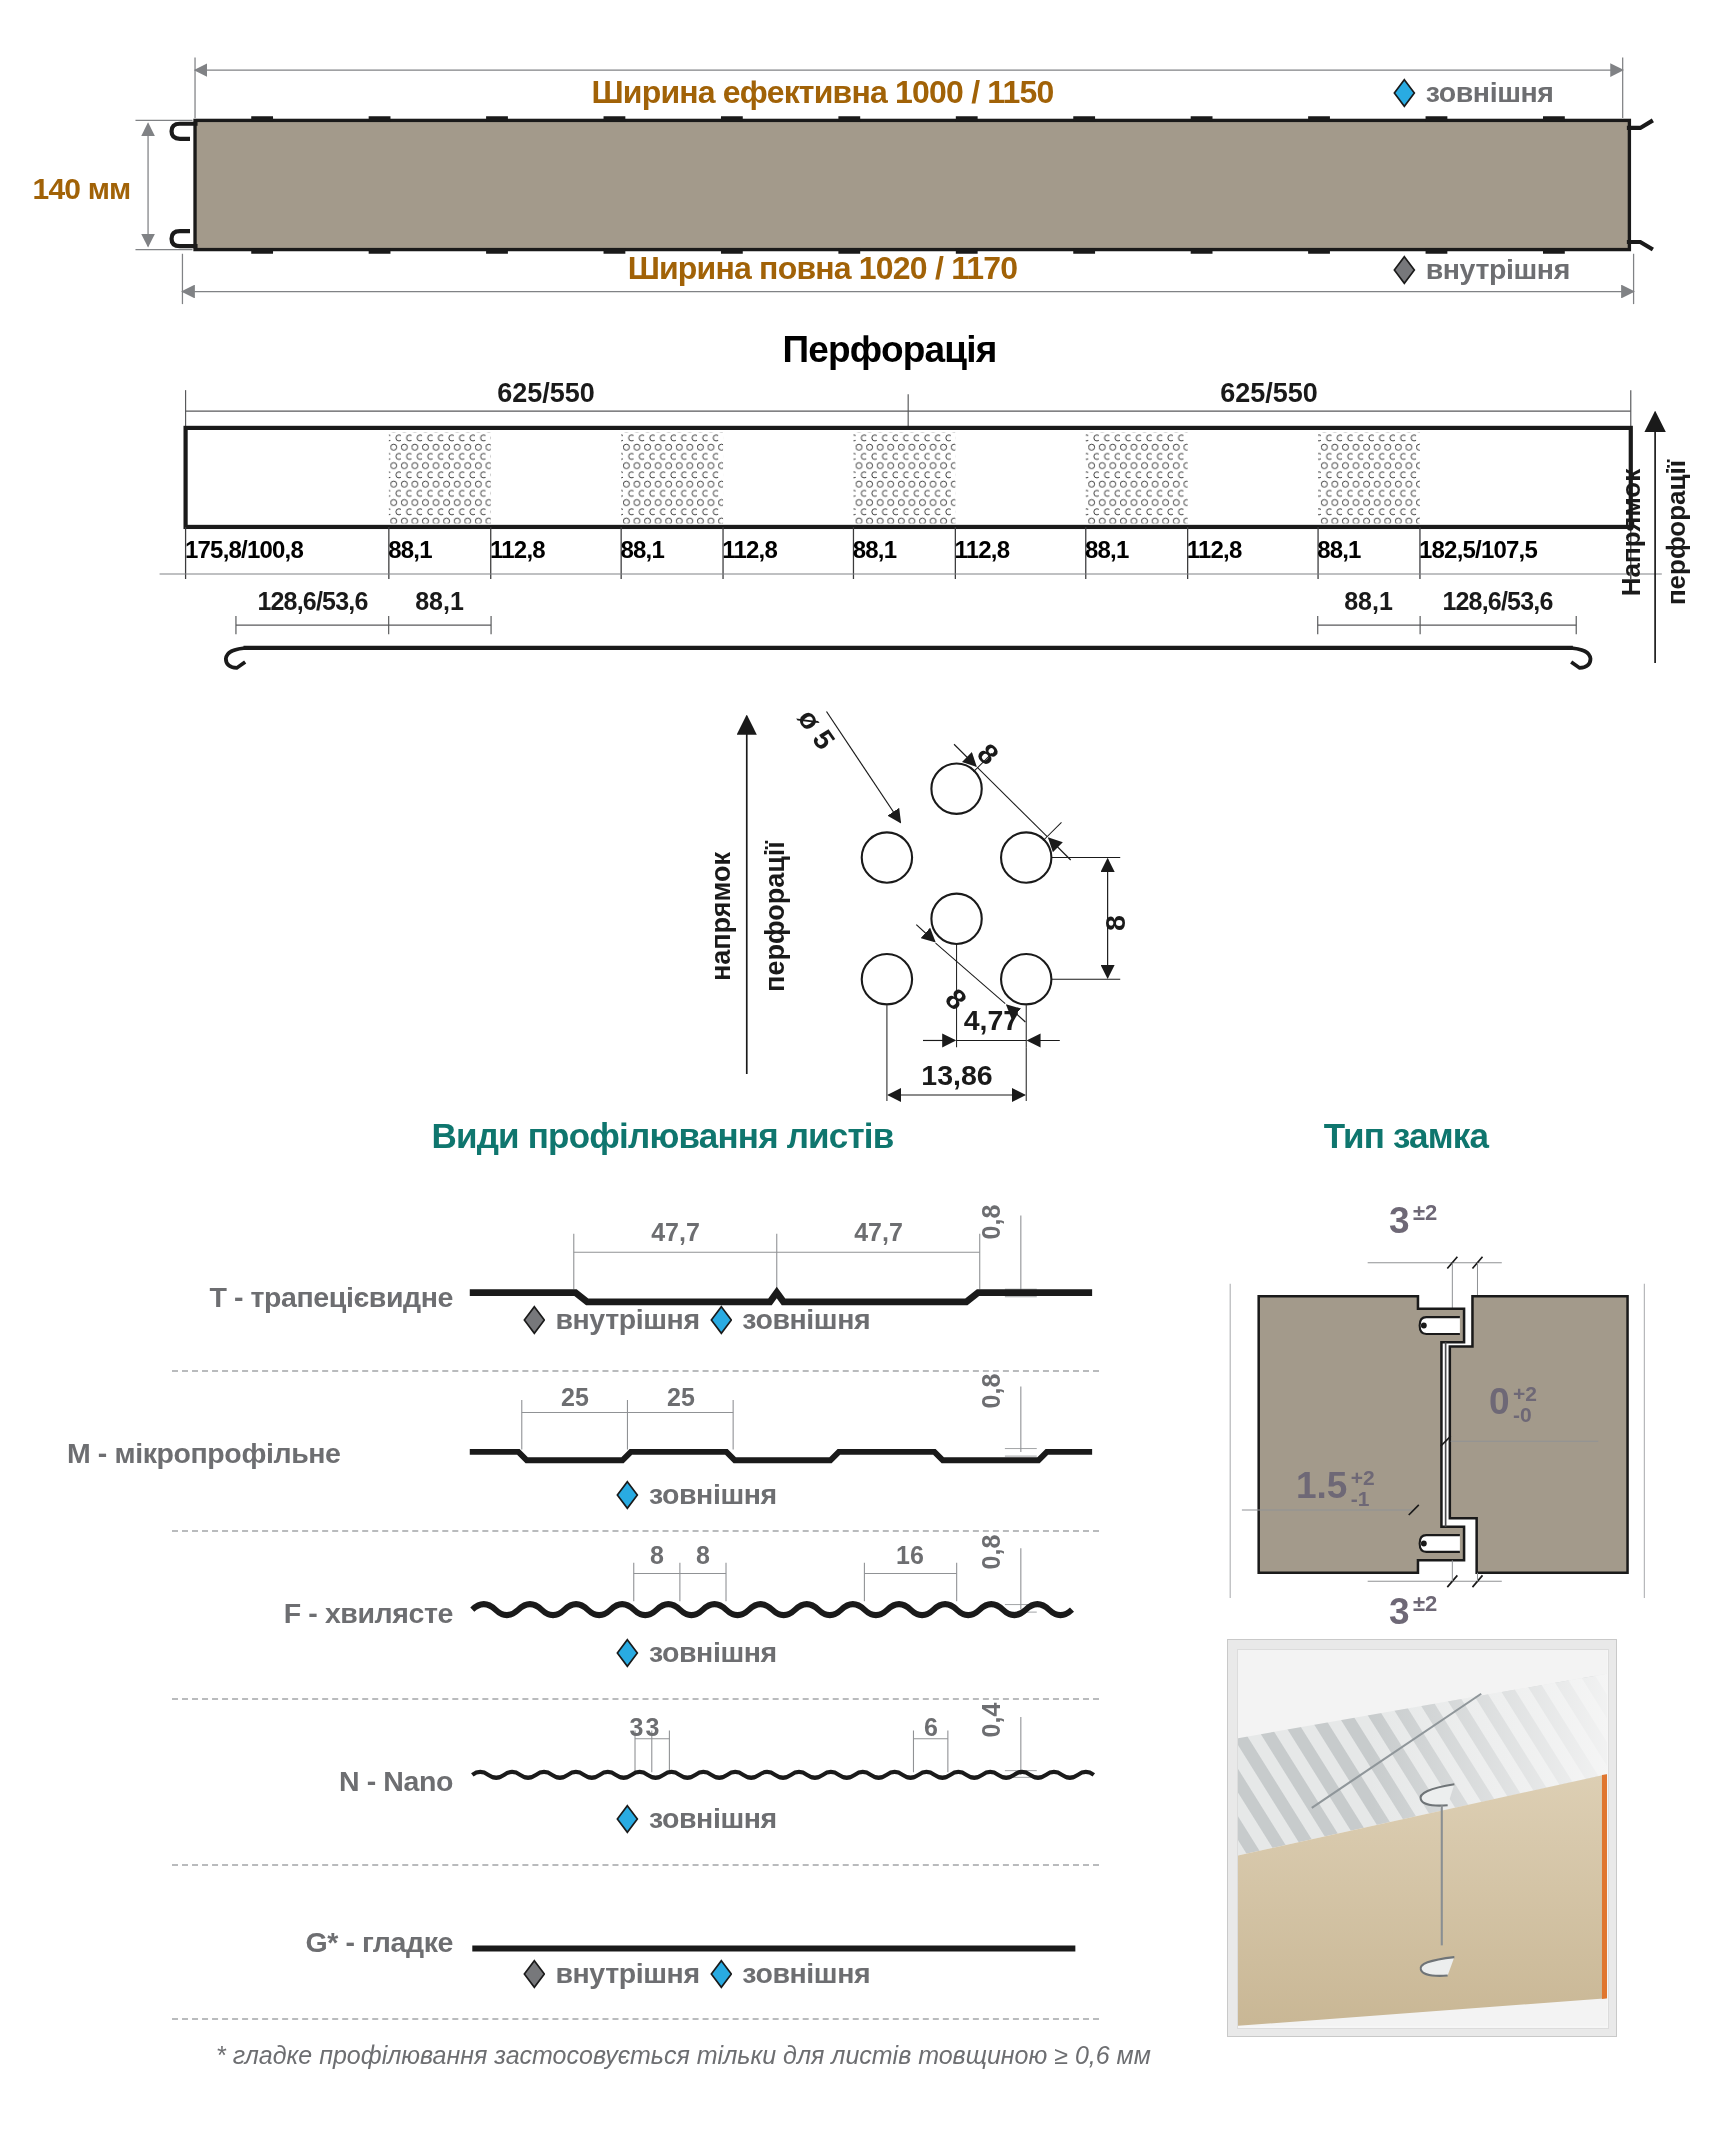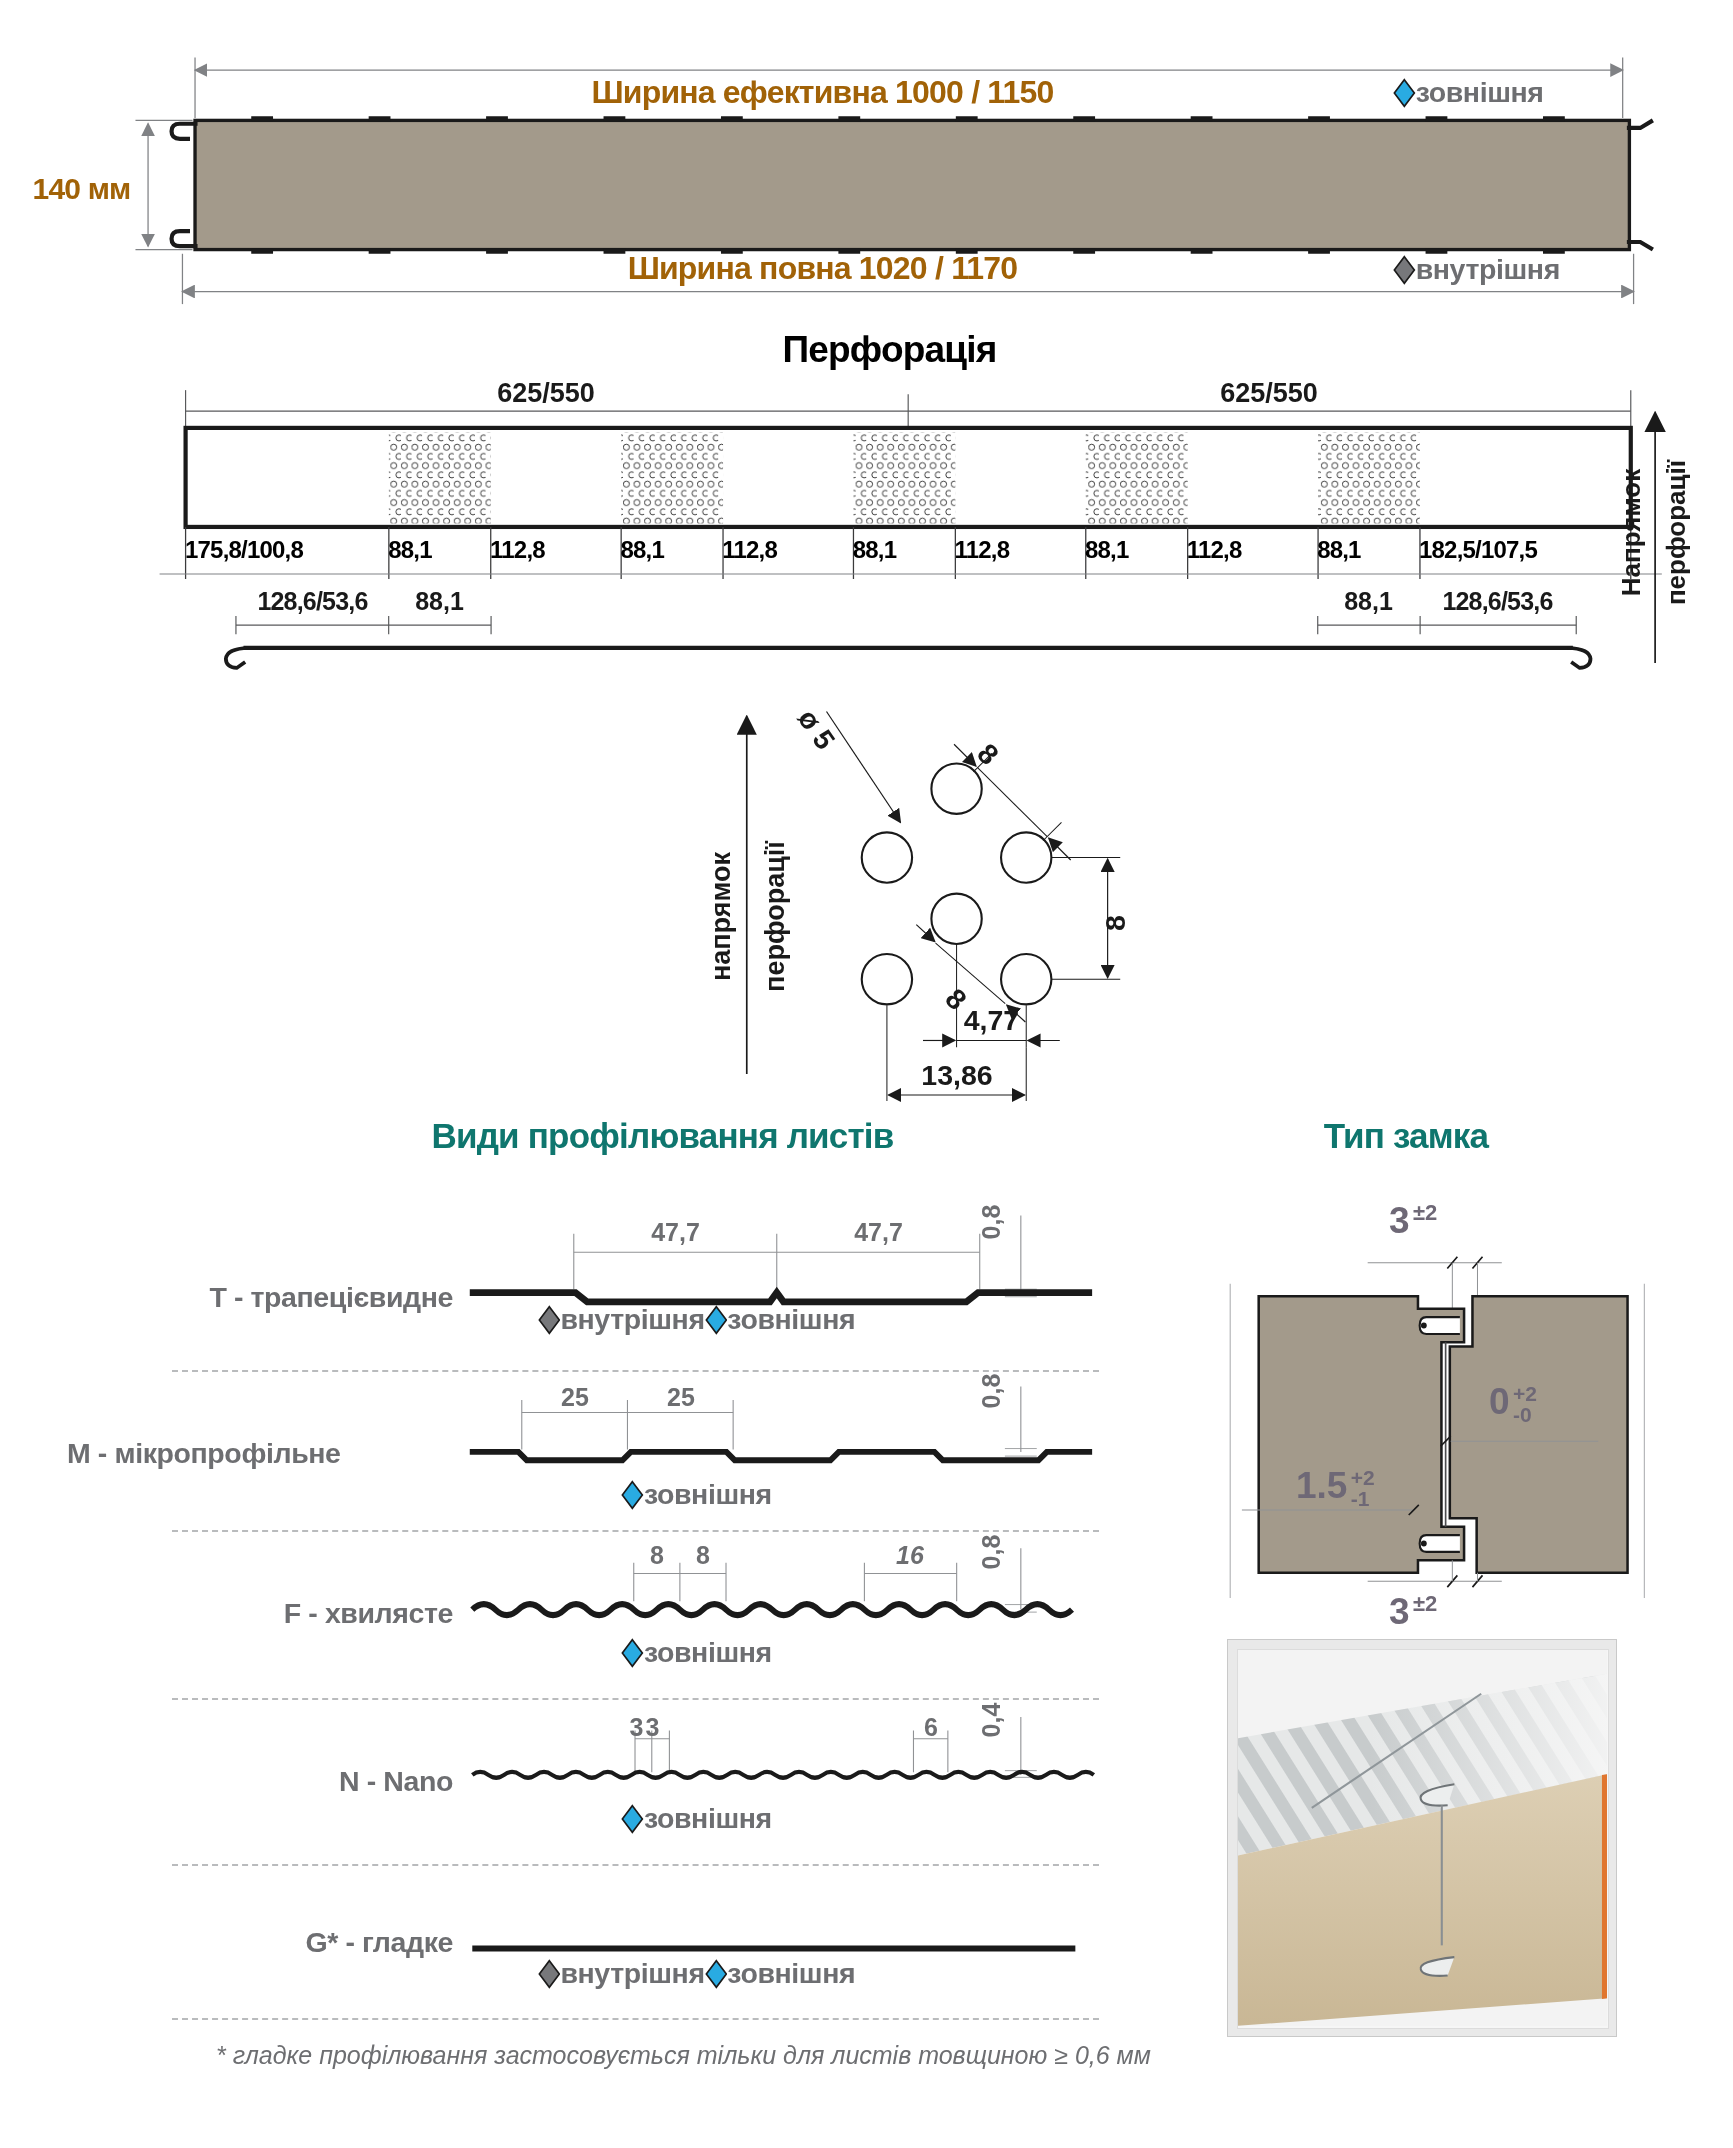--- a/index.html
+++ b/index.html
@@ -7,21 +7,21 @@
         font-family:"Liberation Sans",sans-serif;}
   .abs{position:absolute;}
   .ctr{text-align:center;}
   .gray-big{font-size:32px;font-weight:bold;color:#a16207;letter-spacing:-0.8px;}
   .gray-mid{font-size:28.5px;font-weight:bold;color:#6d6e71;letter-spacing:-0.4px;}
   .black-title{font-size:37px;font-weight:bold;color:#000;letter-spacing:-0.8px;}
   .sec-title{font-size:35px;font-weight:bold;color:#0f766e;letter-spacing:-0.8px;}
   .dim-black{font-weight:bold;color:#1a1a1a;}
   .dim-gray{font-weight:bold;color:#6d6e71;}
   .rot{transform-origin:0 0;}
-  .legend{display:flex;align-items:center;justify-content:center;}
+  .legend{display:flex;align-items:center;gap:10px;justify-content:center;}
   .segrow{display:flex;width:1445px;height:35px;align-items:center;}
   .segrow>div{text-align:left;font-size:24px;font-weight:bold;color:#000;letter-spacing:-0.8px;}
   .sep{border-top:2.5px dashed #b9bbbd;height:0;}
   .locknum{display:flex;align-items:flex-start;color:#6e6876;font-weight:bold;}
   .locknum .v{font-size:37px;line-height:37px;}
   .locknum .tol{font-size:22px;line-height:22px;margin-left:3.4px;}
   .locknum .stack{display:flex;flex-direction:column;font-size:21px;line-height:21px;margin-left:3.4px;}
   .photo-frame{background:#e9e9e9;border:1.7px solid #c9c9c9;padding:9.2px;box-sizing:border-box;}
   .photo-inner{width:100%;height:100%;background:#f6f6f6;border:0.8px solid #dcdcdc;}
 </style>
@@ -235,21 +235,21 @@
   <div class="abs dim-gray ctr" style="left:625px;top:1218px;width:101px;font-size:25px;">47,7</div>
   <div class="abs dim-gray ctr" style="left:828px;top:1218px;width:101px;font-size:25px;">47,7</div>
   <div class="abs dim-gray ctr rot" style="left:977px;top:1247px;width:50px;font-size:25px;transform:rotate(-90deg);">0,8</div>
 
   <div class="abs dim-gray ctr" style="left:533px;top:1383px;width:84px;font-size:25px;">25</div>
   <div class="abs dim-gray ctr" style="left:639px;top:1383px;width:84px;font-size:25px;">25</div>
   <div class="abs dim-gray ctr rot" style="left:977px;top:1416px;width:50px;font-size:25px;transform:rotate(-90deg);">0,8</div>
 
   <div class="abs dim-gray ctr" style="left:636px;top:1541px;width:42px;font-size:25px;">8</div>
   <div class="abs dim-gray ctr" style="left:682px;top:1541px;width:42px;font-size:25px;">8</div>
-  <div class="abs dim-gray ctr" style="left:868px;top:1541px;width:84px;font-size:25px;font-style:italic;">16</div>
+  <div class="abs dim-gray ctr" style="left:868px;top:1541px;width:84px;font-size:25px;">16</div>
   <div class="abs dim-gray ctr rot" style="left:977px;top:1577px;width:50px;font-size:25px;transform:rotate(-90deg);">0,8</div>
 
   <div class="abs dim-gray ctr" style="left:623px;top:1713px;width:27px;font-size:25px;">3</div>
   <div class="abs dim-gray ctr" style="left:639px;top:1713px;width:27px;font-size:25px;">3</div>
   <div class="abs dim-gray ctr" style="left:889px;top:1713px;width:84px;font-size:25px;">6</div>
   <div class="abs dim-gray ctr rot" style="left:977px;top:1745px;width:50px;font-size:25px;transform:rotate(-90deg);">0,4</div>
 
   <div class="abs legend" style="left:453px;top:1303px;width:487px;">
     <svg width="22.7" height="30" viewBox="0 0 27 36">
         <polygon points="13.5,2 25.5,18 13.5,34 1.5,18" fill="#77787b" stroke="#1a1a1a" stroke-width="2"></polygon>

